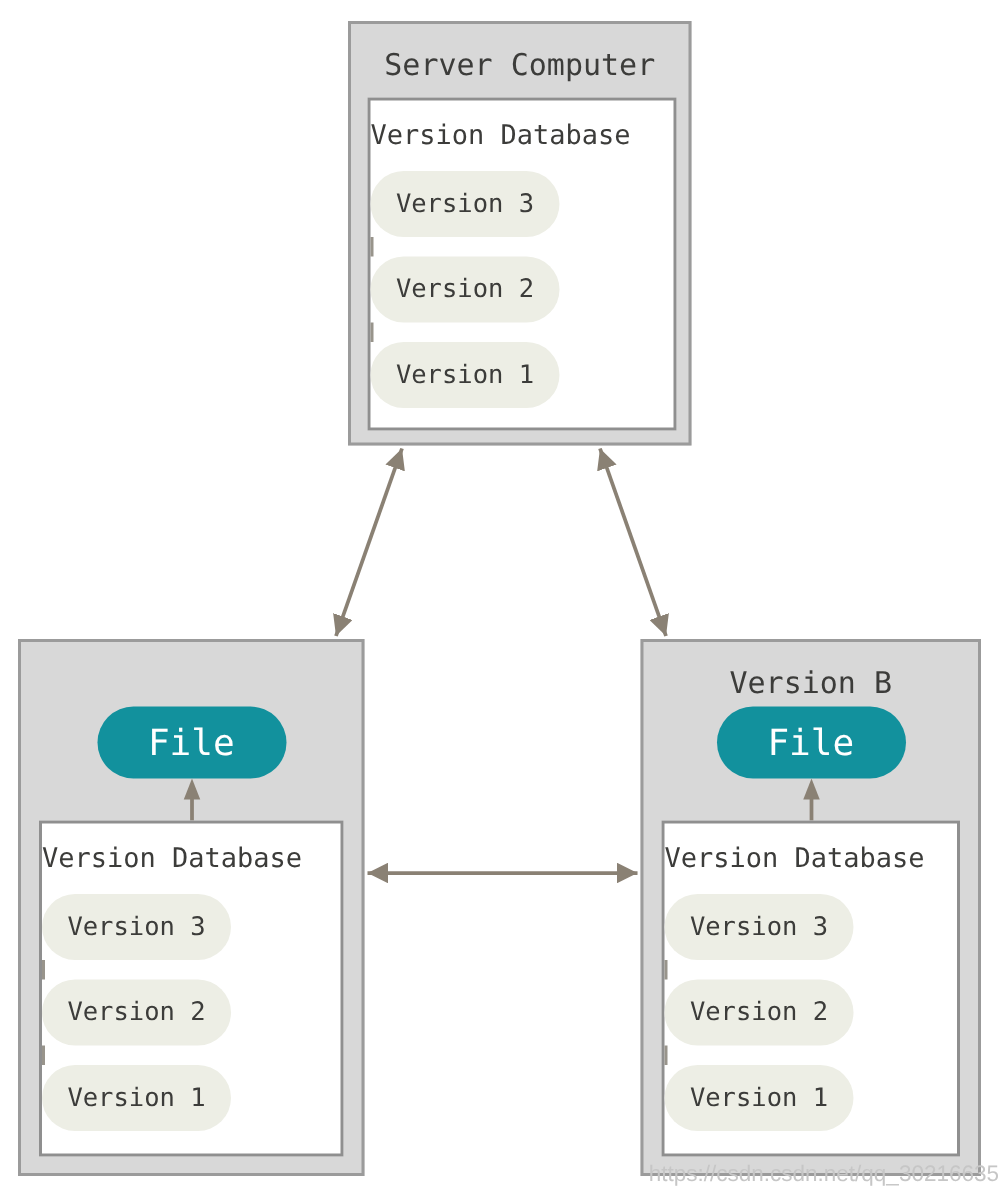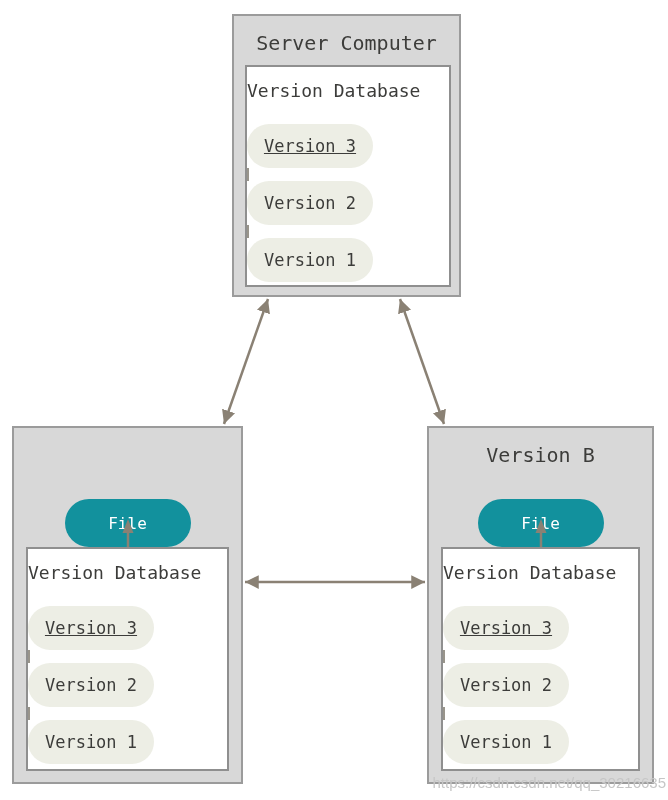--- a/index.html
+++ b/index.html
@@ -55,42 +55,41 @@
     height: 44px;
     border-radius: 22px;
     background: var(--pill-fill, #edeee5);
     color: var(--text, #3c3c3a);
     font-size: 17px;
     display: flex;
     align-items: center;
     justify-content: center;
     flex: none;
   }
-  .db .pill.first { margin-top: 23px; text-decoration: underline; }
+  .db .pill.first { margin-top: 13px; }
   .vconn {
     width: 2px;
     height: 13px;
     background: var(--connector, #98948b);
     flex: none;
   }
   .file-pill {
     position: absolute;
     left: 50%;
     transform: translateX(-50%);
     top: 43px;
     width: 126px;
     height: 48px;
     border-radius: 24px;
     background: var(--file-fill, #12919d);
     color: #ffffff;
-    font-size: 16px;
+    font-size: 24px;
     display: flex;
     align-items: center;
     justify-content: center;
-    margin-top: 28px;
   }
   .up-arrow {
     position: absolute;
     left: 50%;
     transform: translateX(-50%);
     top: 91px;
   }
   .up-arrow .stem { stroke: var(--arrow, #8a8174); stroke-width: 2.5; }
   .up-arrow .head { fill: var(--arrow, #8a8174); }
   .sync-line { stroke: var(--arrow, #8a8174); stroke-width: 2.5; }

